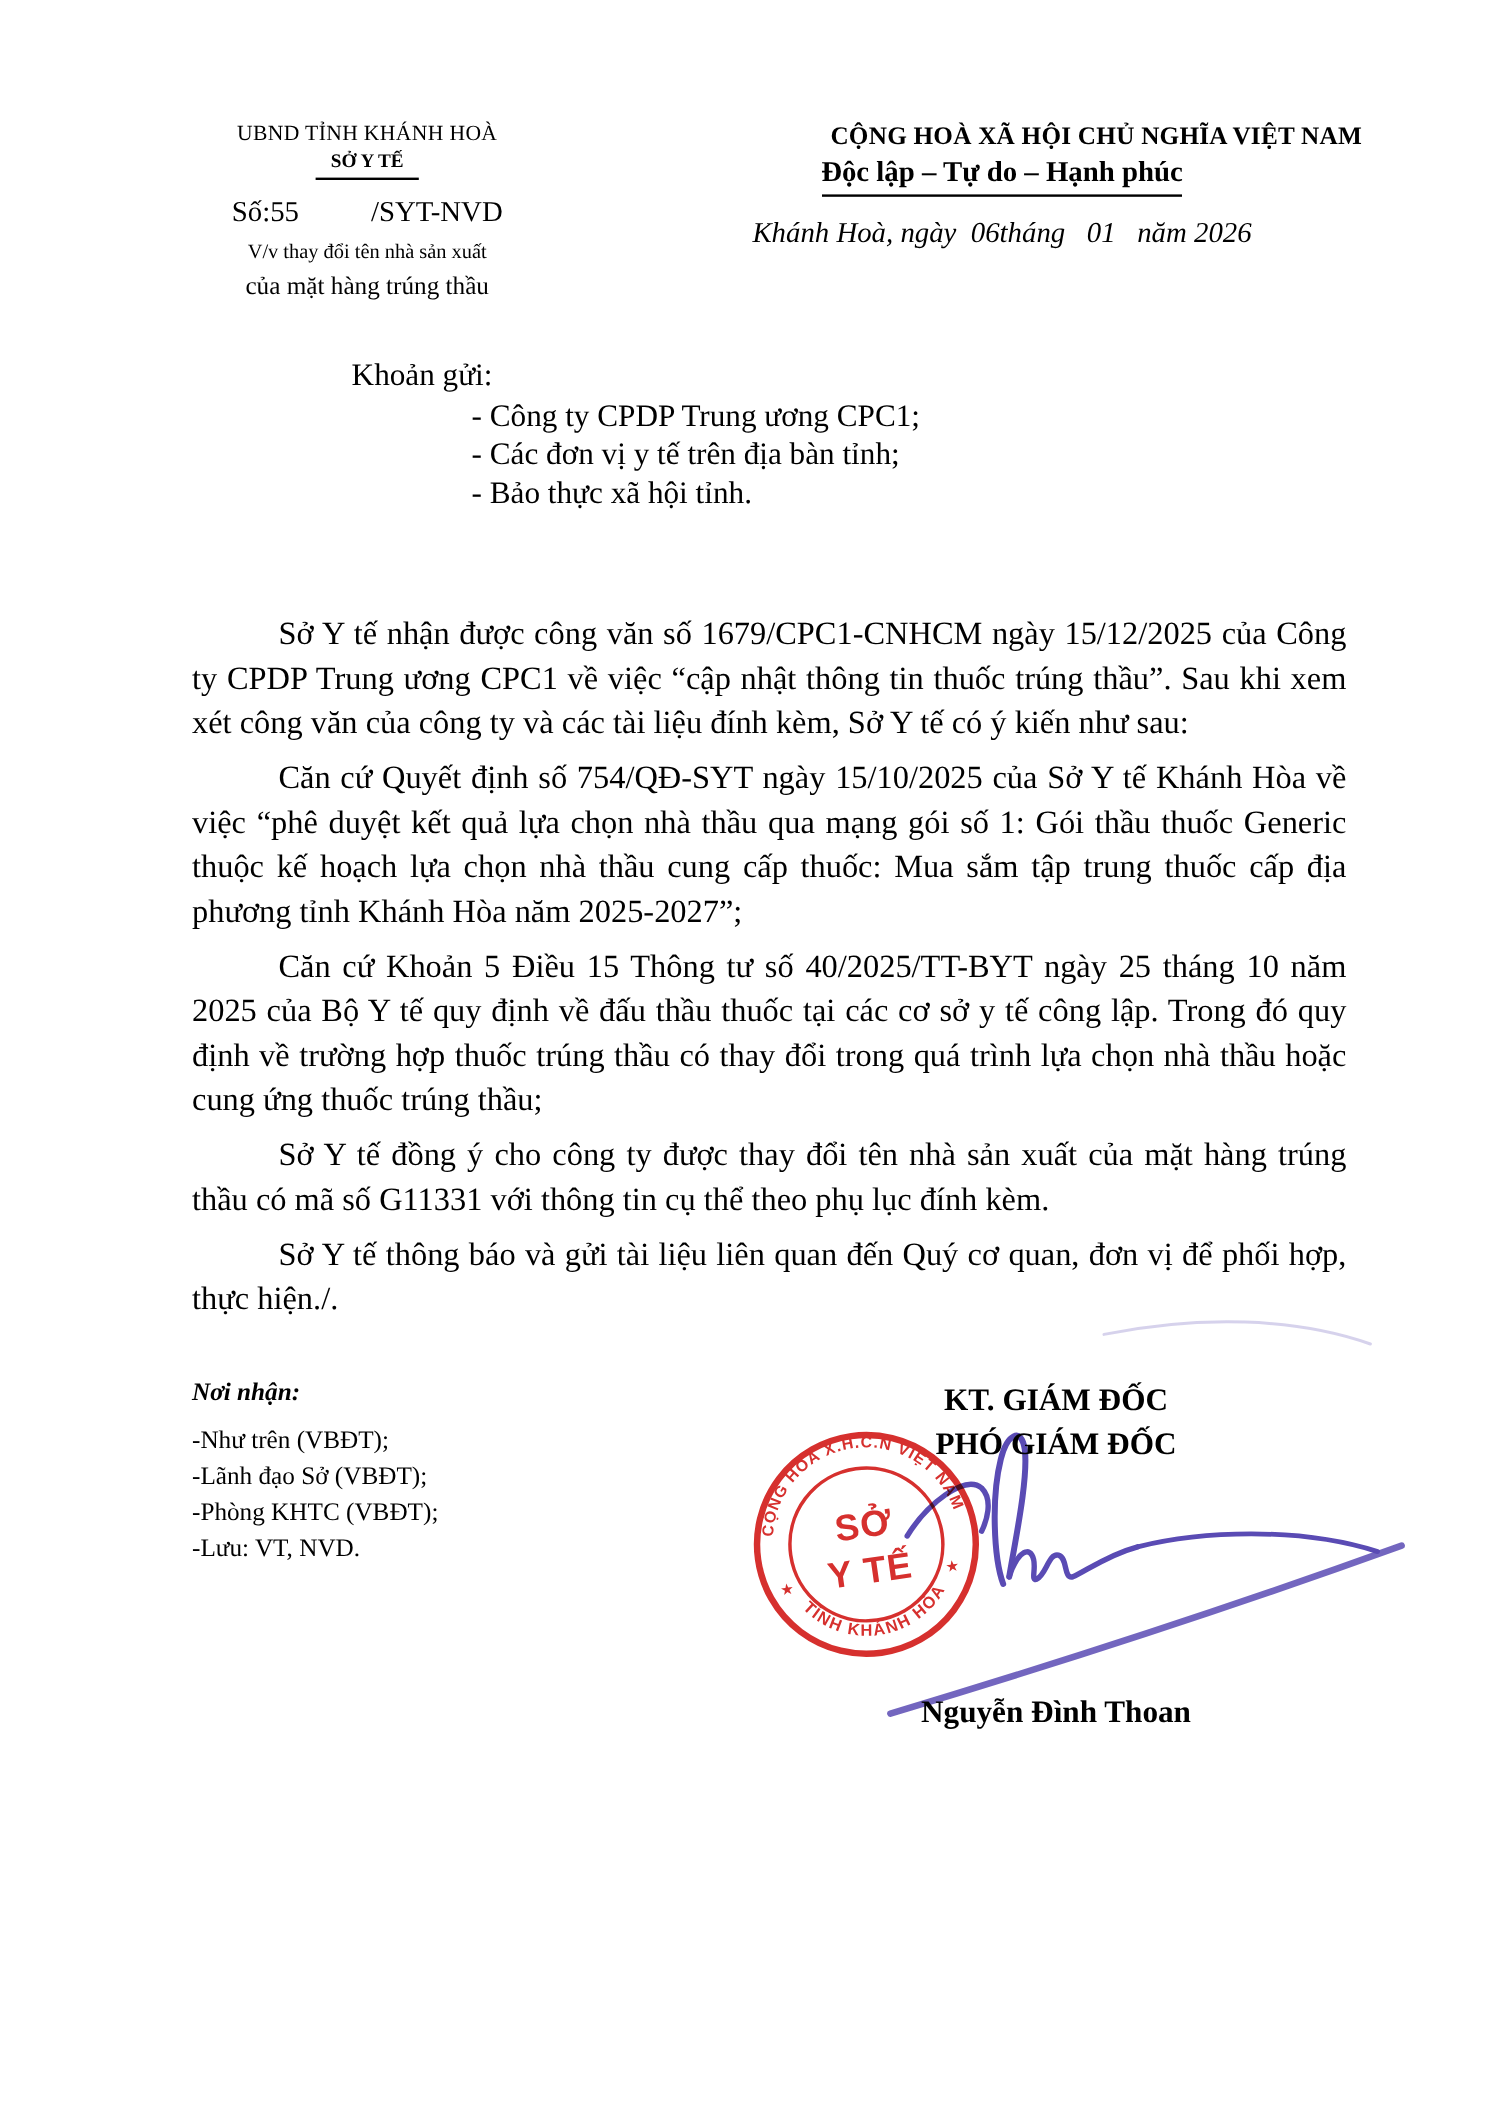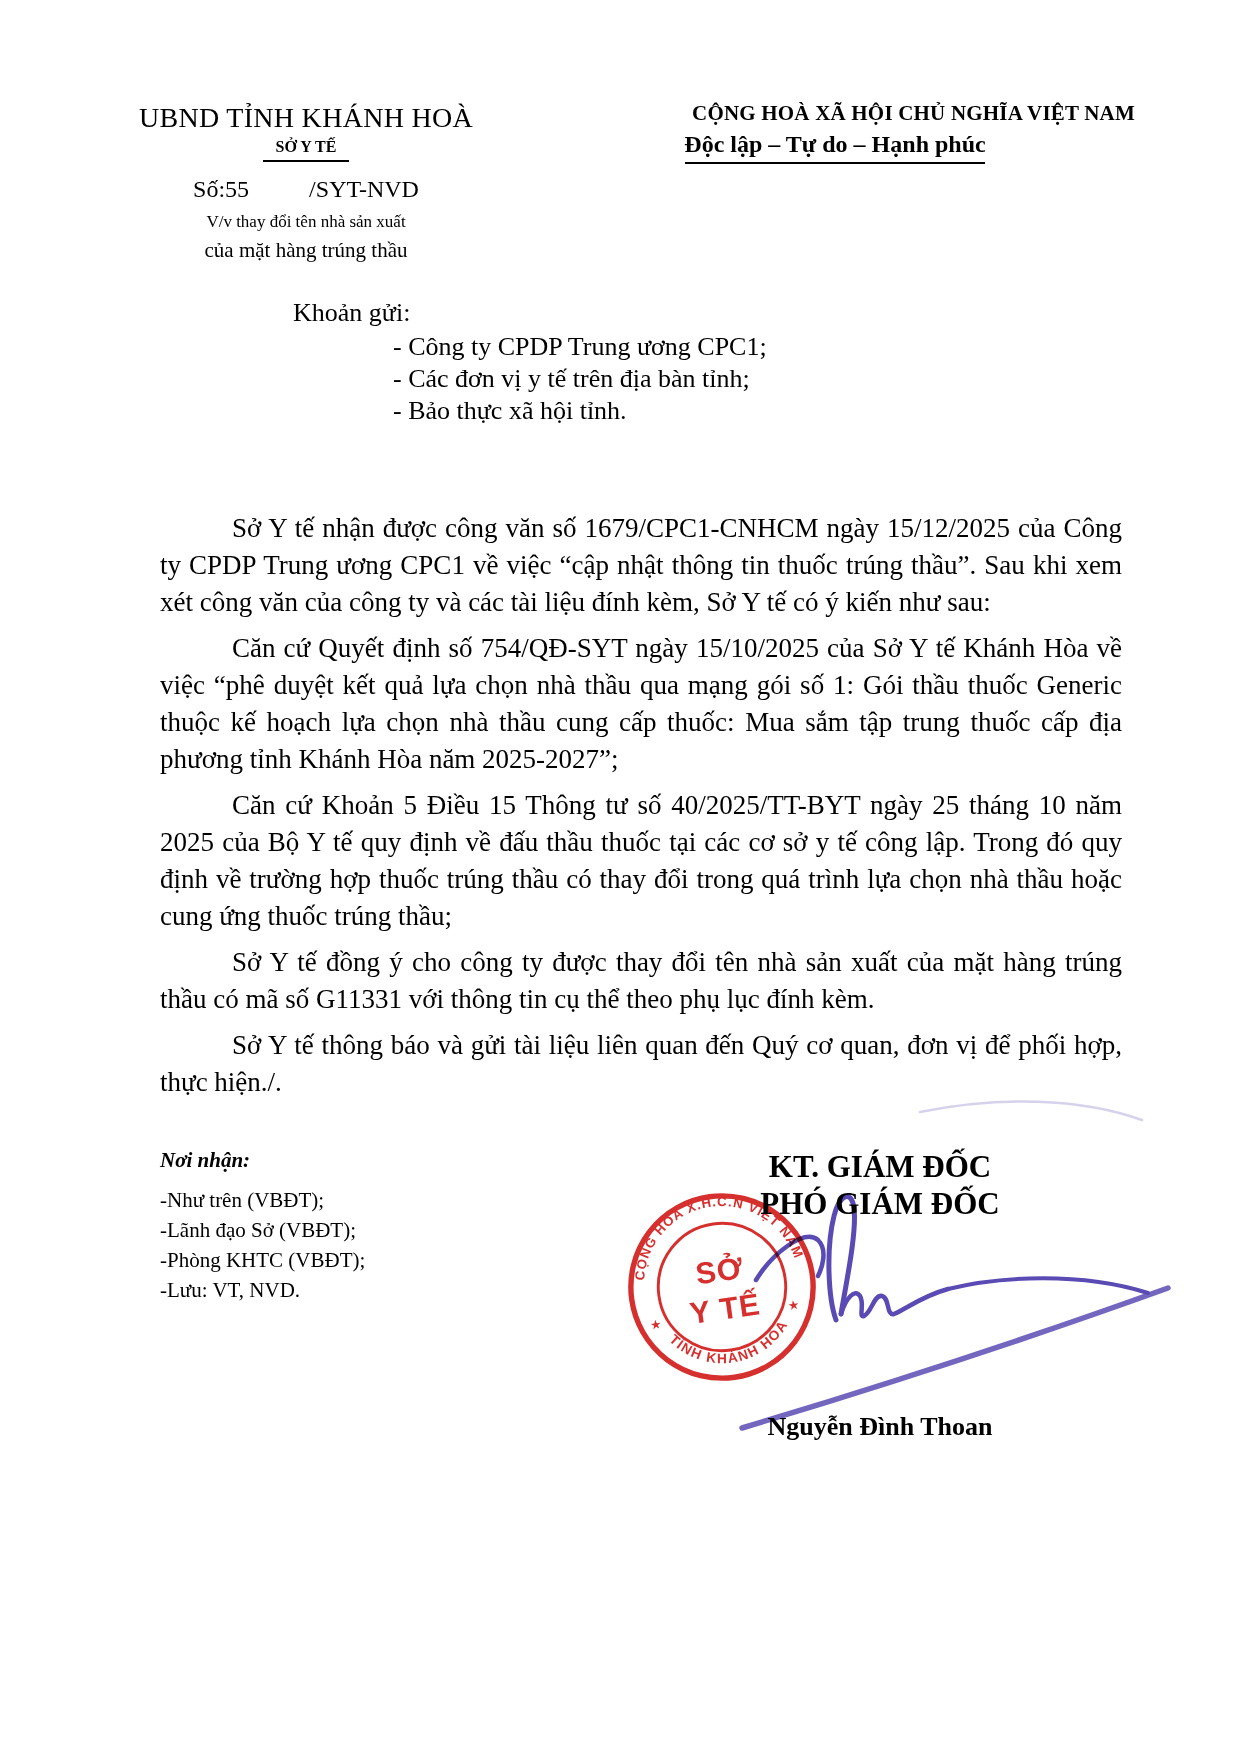--- a/index.html
+++ b/index.html
@@ -11,21 +11,21 @@
     font-family:"Liberation Serif","DejaVu Serif",serif;
     color:#000;
     overflow:hidden;
   }
 
   
   .header-left{
     position:absolute;left:138px;top:100px;width:336px;
     text-align:center;line-height:1.25;
   }
-  .hl-authority{font-size:28px;letter-spacing:.3px;}
+  .hl-authority{font-size:18px;letter-spacing:.3px;}
   .hl-dept{font-size:16px;font-weight:bold;margin-top:2px;}
   .hl-rule{width:86px;border-top:2px solid #000;margin:3px auto 12px auto;}
   .hl-number{font-size:24px;white-space:pre;margin-top:4px;}
   .hl-subject{font-size:17px;line-height:28px;margin-top:4px;}
   .hl-subject2{font-size:21px;line-height:28px;}
 
   .header-right{
     position:absolute;left:535px;top:100px;width:600px;
     text-align:center;line-height:1.25;
   }
@@ -49,21 +49,21 @@
   }
   .body-text p{margin:0 0 9px 0;text-indent:72px;}
 
   
   .noi-nhan{position:absolute;left:160px;top:1148px;}
   .noi-nhan-label{font-size:21px;font-weight:bold;font-style:italic;}
   .noi-nhan-list{font-size:21px;line-height:30px;margin-top:12px;}
 
   .sign-titles{
     position:absolute;left:640px;top:1148px;width:480px;
-    text-align:center;font-size:31px;font-weight:bold;line-height:37px;
+    text-align:center;font-size:26px;font-weight:bold;line-height:37px;
   }
   .signer-name{
     position:absolute;left:640px;top:1386px;width:480px;
     text-align:center;font-size:26px;font-weight:bold;margin-top:26px;
   }
 
   .stamp{
     position:absolute;left:624px;top:1189px;width:196px;height:196px;
     mix-blend-mode:multiply;
   }
@@ -83,20 +83,21 @@
     <div class="hl-rule"></div>
     <div class="hl-number">Số:55          /SYT-NVD</div>
     <div class="hl-subject">V/v thay đổi tên nhà sản xuất</div>
     <div class="hl-subject2">của mặt hàng trúng thầu</div>
   </div>
 
   <div class="header-right">
     <div class="hr-motto1">CỘNG HOÀ XÃ HỘI CHỦ NGHĨA VIỆT NAM</div>
     <div class="hr-motto2">Độc lập – Tự do – Hạnh phúc</div>
     <div class="hr-rule"></div>
+    <div class="hr-date">Khánh Hoà, ngày  06tháng   01   năm 2026</div>
   </div>
 
   <div class="salutation-label">Khoản gửi:</div>
   <div class="recipient-list">
     <div>- Công ty CPDP Trung ương CPC1;</div>
     <div>- Các đơn vị y tế trên địa bàn tỉnh;</div>
     <div>- Bảo thực xã hội tỉnh.</div>
   </div>
 
   <div class="body-text">

